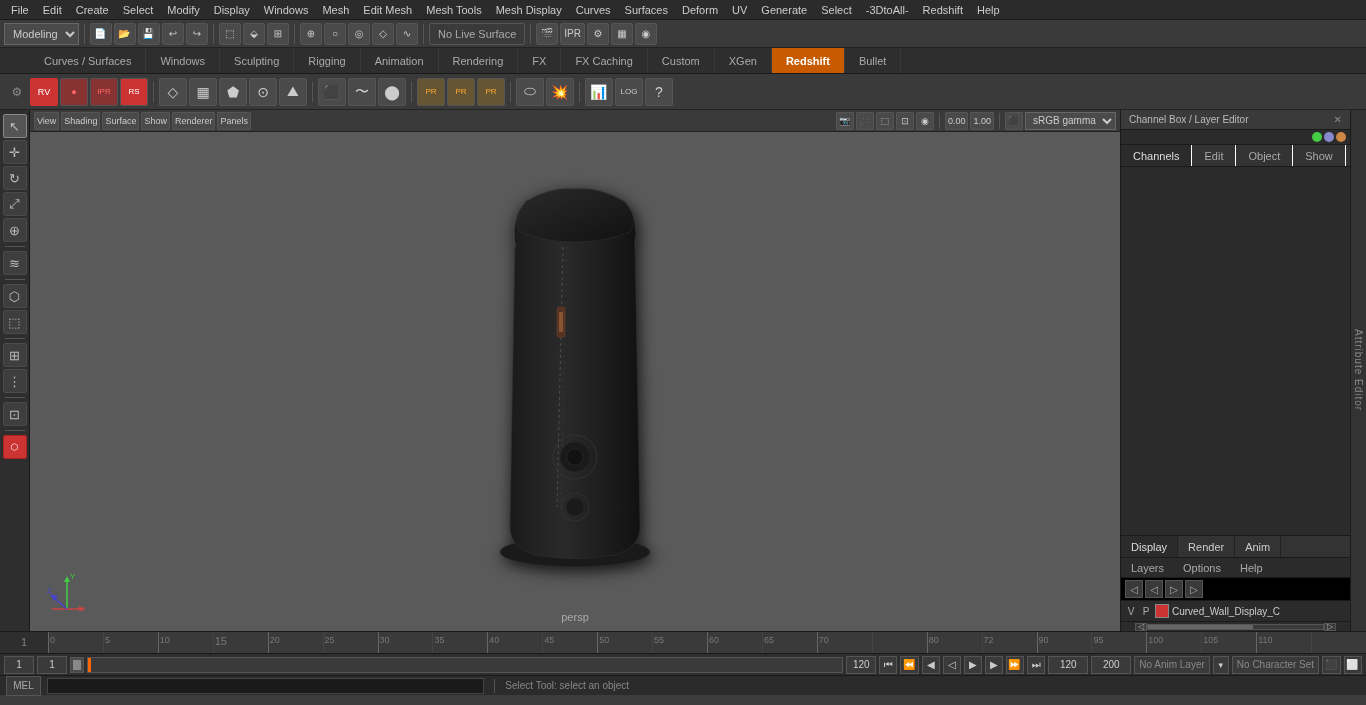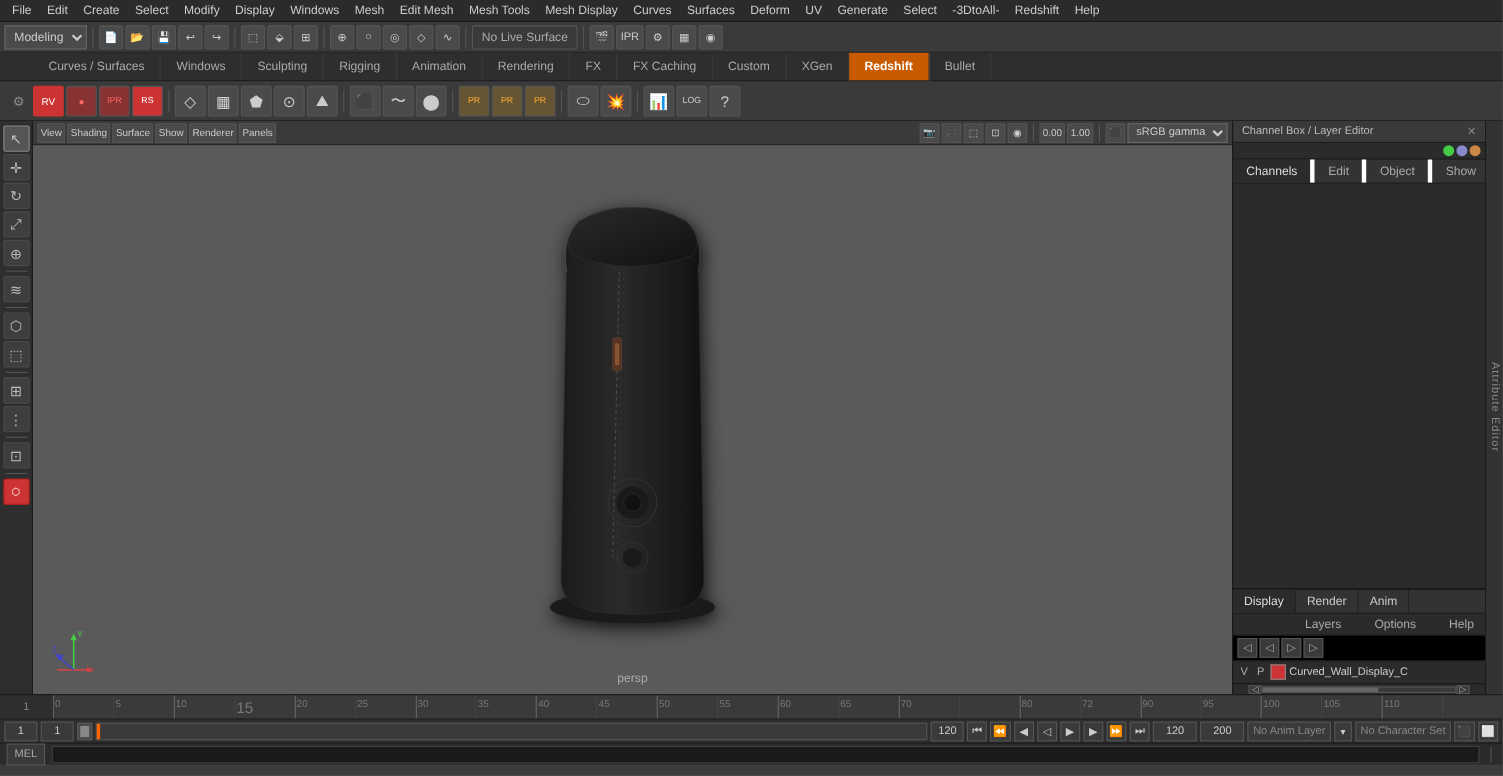--- a/index.html
+++ b/index.html
@@ -174,21 +174,21 @@
     .left-tool-separator {
       width: 20px;
       height: 1px;
       background: #555;
       margin: 2px 0;
     }
 
     
     #viewport {
       flex: 1;
-      background: #7f1d1d;
+      background: #84cc16;
       position: relative;
       overflow: hidden;
     }
     #viewport-toolbar {
       height: 22px;
       background: #3a3a3a;
       display: flex;
       align-items: center;
       padding: 0 4px;
       gap: 2px;
@@ -265,21 +265,21 @@
       background: #333;
       border-bottom: 1px solid #1a1a1a;
     }
     .cb-tab {
       padding: 0 12px;
       display: flex;
       align-items: center;
       font-size: 11px;
       color: #aaa;
       cursor: pointer;
-      border-right: 4px solid #ffffff;
+      border-right: 1px solid #ffffff;
     }
     .cb-tab.active { background: #2b2b2b; color: #ddd; }
     #cb-content {
       flex: 1;
       background: #2b2b2b;
       overflow: hidden;
     }
 
     
     #layer-editor-section {
@@ -299,23 +299,22 @@
       cursor: pointer;
       border-right: 1px solid #222;
     }
     .le-tab.active { background: #2b2b2b; color: #ddd; }
     #le-menu-bar {
       height: 20px;
       background: #2b2b2b;
       display: flex;
       align-items: center;
       padding: 0 4px;
-      gap: 18px;
+      gap: 7px;
       border-bottom: 1px solid #1a1a1a;
-      justify-content: flex-end;
     }
     .le-menu-item {
       font-size: 11px;
       color: #aaa;
       padding: 0 6px;
       cursor: pointer;
     }
     #le-icons {
       display: flex;
       align-items: center;
@@ -785,21 +784,21 @@
 <div id="timeline">
   <div style="width:48px;text-align:center;color:#888;font-size:10px;padding:0 4px;">1</div>
   <div id="timeline-ruler">
 
   <span class="ruler-label" style="position: absolute; left: 2px; top: 3px; color: rgb(119, 119, 119); font-size: 9px;">0</span>
       <div style="position: absolute; left: 0px; top: 0px; bottom: 0px; width: 1px; background: rgb(102, 102, 102);"></div>
       <span class="ruler-label" style="position: absolute; left: 56.9167px; top: 3px; color: rgb(119, 119, 119); font-size: 9px;">5</span>
       <div style="position: absolute; left: 54.9167px; top: 0px; bottom: 0px; width: 1px; background: rgb(68, 68, 68);"></div>
       <span class="ruler-label" style="position: absolute; left: 111.833px; top: 3px; color: rgb(119, 119, 119); font-size: 9px;">10</span>
       <div style="position: absolute; left: 109.833px; top: 0px; bottom: 0px; width: 1px; background: rgb(102, 102, 102);"></div>
-      <span class="ruler-label" style="position: absolute; left: 166.75px; top: 3px; color: rgb(119, 119, 119); font-size: 14px;">15</span>
+      <span class="ruler-label" style="position: absolute; left: 166.75px; top: 3px; color: rgb(119, 119, 119); font-size: 11px;">15</span>
       <div style="position: absolute; left: 164.75px; top: 0px; bottom: 0px; width: 1px; background: rgb(68, 68, 68);"></div>
       <span class="ruler-label" style="position: absolute; left: 221.667px; top: 3px; color: rgb(119, 119, 119); font-size: 9px;">20</span>
       <div style="position: absolute; left: 219.667px; top: 0px; bottom: 0px; width: 1px; background: rgb(102, 102, 102);"></div>
       <span class="ruler-label" style="position: absolute; left: 276.583px; top: 3px; color: rgb(119, 119, 119); font-size: 9px;">25</span>
       <div style="position: absolute; left: 274.583px; top: 0px; bottom: 0px; width: 1px; background: rgb(68, 68, 68);"></div>
       <span class="ruler-label" style="position: absolute; left: 331.5px; top: 3px; color: rgb(119, 119, 119); font-size: 9px;">30</span>
       <div style="position: absolute; left: 329.5px; top: 0px; bottom: 0px; width: 1px; background: rgb(102, 102, 102);"></div>
       <span class="ruler-label" style="position: absolute; left: 386.417px; top: 3px; color: rgb(119, 119, 119); font-size: 9px;">35</span>
       <div style="position: absolute; left: 384.417px; top: 0px; bottom: 0px; width: 1px; background: rgb(68, 68, 68);"></div>
       <span class="ruler-label" style="position: absolute; left: 441.333px; top: 3px; color: rgb(119, 119, 119); font-size: 9px;">40</span>
@@ -866,13 +865,14 @@
 
   <div style="background:#3a3a3a;border:1px solid #555;height:18px;display:flex;align-items:center;padding:0 4px;font-size:10px;color:#888;">No Character Set</div>
   <div class="pb-btn">⬛</div>
   <div class="pb-btn">⬜</div>
 </div>
 
 <div id="status-bar">
   <div style="background:#3a3a3a;border:1px solid #555;height:20px;min-width:35px;display:flex;align-items:center;justify-content:center;font-size:10px;color:#aaa;cursor:pointer;">MEL</div>
   <input id="mel-input" placeholder="" style="flex: 1 1 0%; height: 16px; background: rgb(26, 26, 26); border: 1px solid rgb(68, 68, 68); color: rgb(204, 204, 204); font-size: 10px; padding: 0px 4px;">
   <div style="width:1px;height:14px;background:#555;margin:0 4px;"></div>
+  <div id="status-text" style="color:#888;font-size:10px;flex:2;">Select Tool: select an object</div>
 </div>
 
 </body></html>

